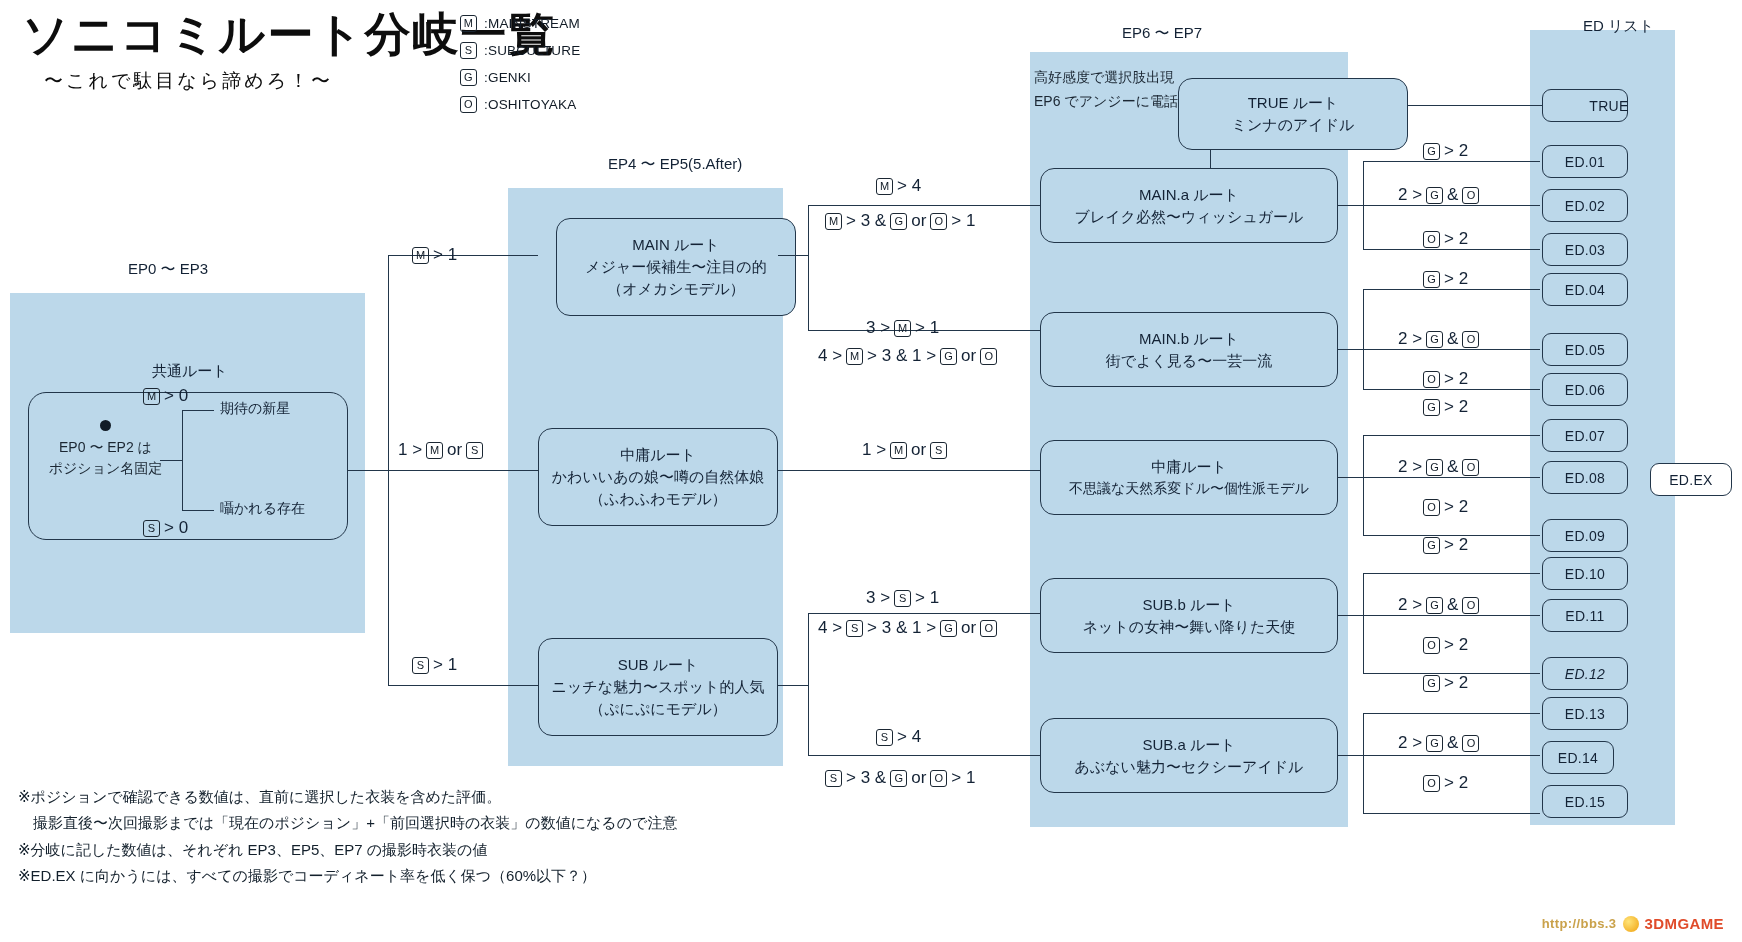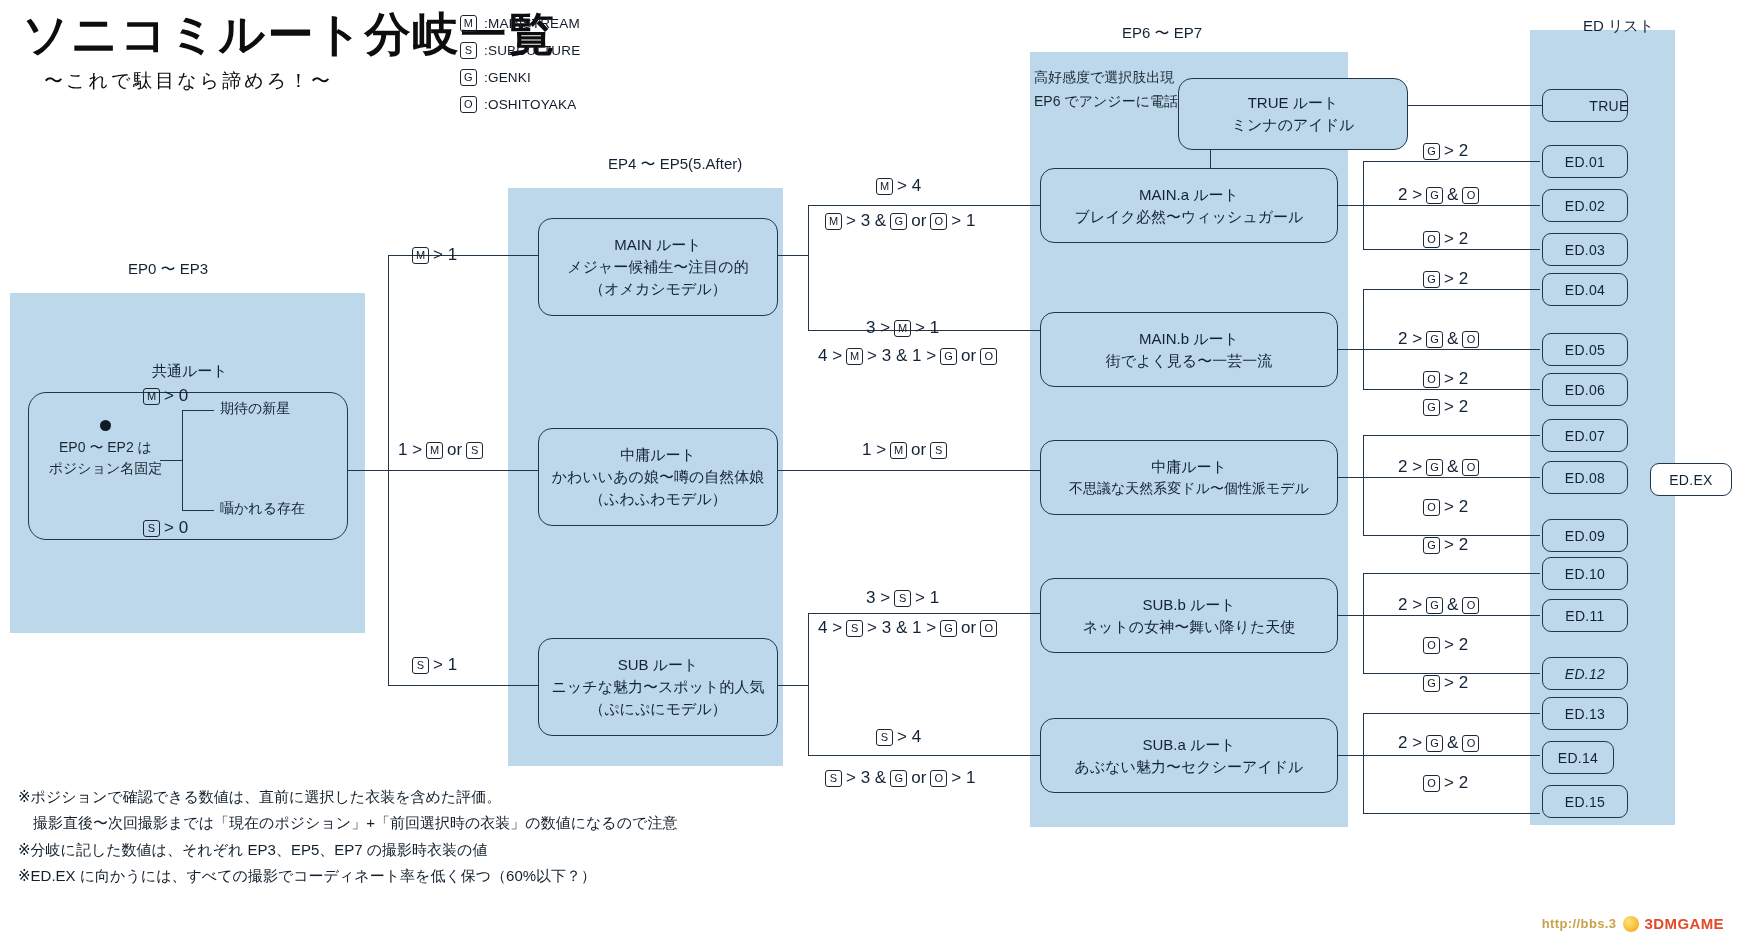--- a/index.html
+++ b/index.html
@@ -214,21 +214,21 @@
     <span class="t">1 &gt;</span>
     <span class="stat">M</span>
     <span class="t">or</span>
     <span class="stat">S</span>
   </div>
   <div class="cond" style="left:412px; top:655px;">
     <span class="stat">S</span>
     <span class="t">&gt; 1</span>
   </div>
 
-  <div class="node" style="left:538px; top:218px; width:240px; height:98px;">
+  <div class="node" style="left:556px; top:218px; width:240px; height:98px;">
     <span class="ln">MAIN ルート</span>
     <span class="ln">メジャー候補生〜注目の的</span>
     <span class="ln">（オメカシモデル）</span>
   </div>
   <div class="node" style="left:538px; top:428px; width:240px; height:98px;">
     <span class="ln">中庸ルート</span>
     <span class="ln">かわいいあの娘〜噂の自然体娘</span>
     <span class="ln">（ふわふわモデル）</span>
   </div>
   <div class="node" style="left:538px; top:638px; width:240px; height:98px;">

